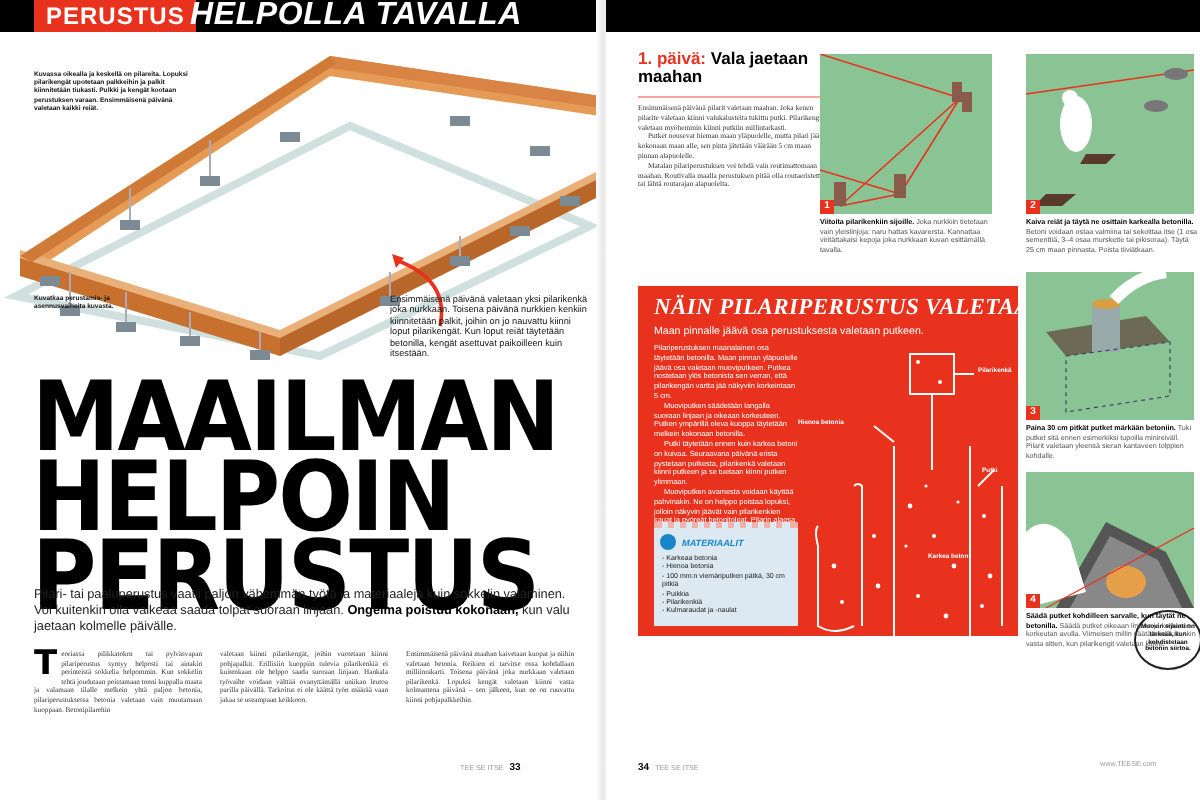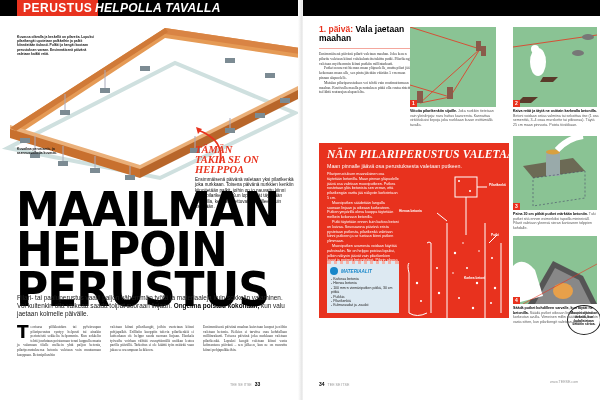--- a/index.html
+++ b/index.html
@@ -7,21 +7,21 @@
 .spread{position:relative;width:600px;height:400px;background:#c4b5fd}
 .page{position:absolute;top:0;height:400px;background:#fff;overflow:hidden}
 .pl{left:0;width:300px}
 .pr{left:303px;width:297px}
 .gutter{position:absolute;left:298px;top:0;width:7px;height:400px;background:linear-gradient(90deg,#fff,#e8e8e8,#fff)}
 
 .topbar{position:absolute;top:0;height:16px;background:#000}
 .pl .topbar{left:0;width:300px}
 .pr .topbar{left:0;width:297px}
 .kicker-red{position:absolute;left:17px;top:0;height:16px;background:#e8321e;color:#fff;font-weight:bold;font-size:12px;line-height:16px;padding:0 6px;letter-spacing:.5px}
-.kicker-white{position:absolute;left:95px;top:0;height:16px;color:#fff;font-weight:bold;font-style:italic;font-size:12px;line-height:16px;letter-spacing:.3px}
+.kicker-white{position:absolute;left:95px;top:0;height:16px;color:#fff;font-weight:bold;font-style:italic;font-size:16px;line-height:16px;letter-spacing:.3px}
 
 .hero{position:absolute;left:0;top:28px;width:300px;height:155px}
 .cap{position:absolute;font-size:3.3px;line-height:4.2px;color:#111;font-weight:bold}
 .cap1{left:17px;top:35px;width:82px}
 .cap2{left:17px;top:147px;width:60px}
 
 .why{position:absolute;left:195px;top:145px;width:100px}
 .why h3{color:#e8321e;font-family:"Liberation Serif",serif;font-style:italic;font-weight:bold;font-size:10.5px;line-height:10px;text-transform:uppercase}
 .why p{font-size:4.6px;line-height:5.4px;color:#111;margin-top:2px}
 
@@ -114,25 +114,20 @@
           <line x1="230" y1="90" x2="230" y2="100"></line>
       </g>
 
       <path d="M220,135 Q225,112 198,102" fill="none" stroke="#e8321e" stroke-width="1.8"></path>
       <polygon points="196,99 202,101 198,106" fill="#e8321e"></polygon>
     </svg>
     <div class="cap cap1">Kuvassa oikealla ja keskellä on pilareita. Lopuksi pilarikengät upotetaan palkkeihin ja palkit kiinnitetään tiukasti. Pulkki ja kengät kootaan perustuksen varaan. Ensimmäisenä päivänä valetaan kaikki reiät.</div>
     <div class="cap cap2">Kuvatkaa perustamis- ja asennusvaiheita kuvasta.</div>
 
     <div class="why">
-      <h3>
-        <span>Tämän</span><br>
-        <span>takia se on</span><br>
-        <span>helppoa</span>
-      </h3>
       <p>Ensimmäisenä päivänä valetaan yksi pilarikenkä joka nurkkaan. Toisena päivänä nurkkien kenkiin kiinnitetään palkit, joihin on jo nauvattu kiinni loput pilarikengät. Kun loput reiät täytetään betonilla, kengät asettuvat paikoilleen kuin itsestään.</p>
     </div>
 
     <div class="headline">
       <span>MAAILMAN</span>
       <span>HELPOIN</span>
       <span>PERUSTUS</span>
     </div>
 
     <div class="lead">

